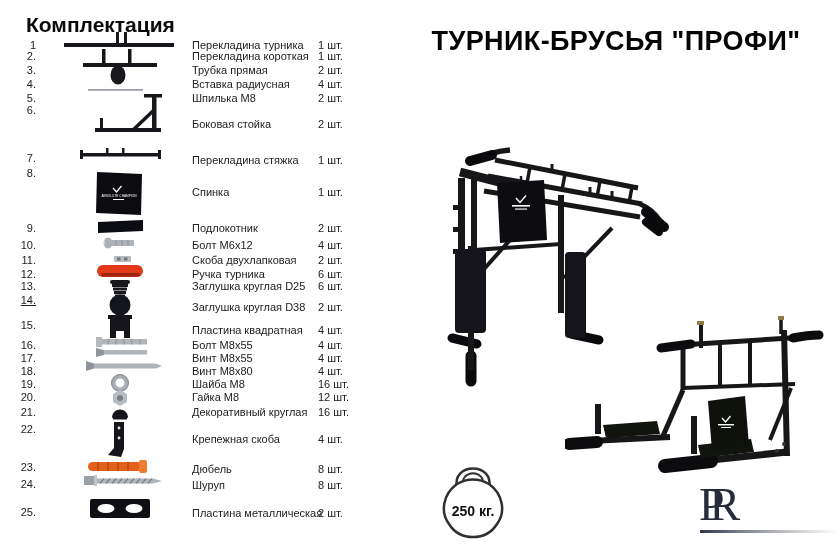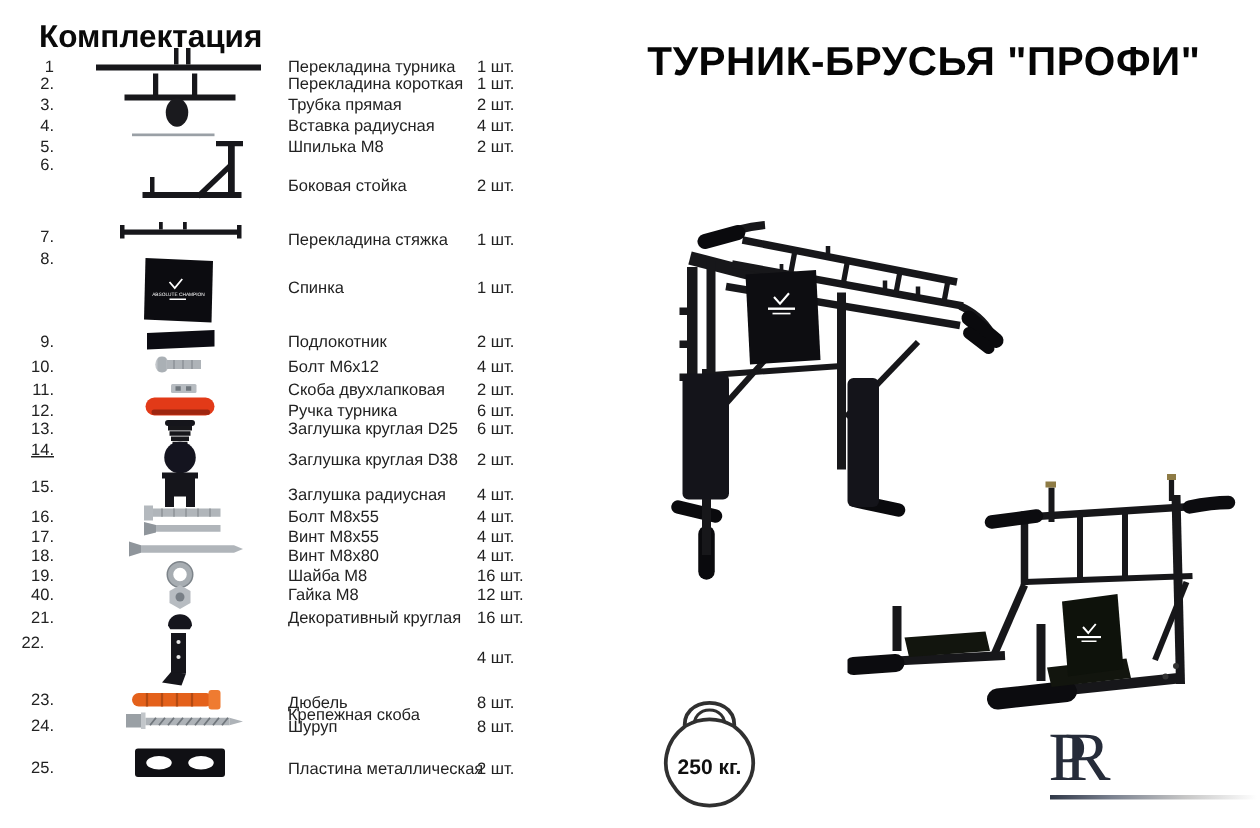--- a/index.html
+++ b/index.html
@@ -63,42 +63,42 @@
     <div class="n" style="top: 268px;">12.</div>
     <div class="t" style="top: 268px;">Ручка турника</div>
     <div class="q" style="top: 268px;">6 шт.</div>
     <div class="n" style="top: 280px;">13.</div>
     <div class="t" style="top: 280px;">Заглушка круглая D25</div>
     <div class="q" style="top: 280px;">6 шт.</div>
     <div class="n" style="top: 294px; text-decoration: underline;">14.</div>
     <div class="t" style="top: 301px;">Заглушка круглая D38</div>
     <div class="q" style="top: 301px;">2 шт.</div>
     <div class="n" style="top: 319px;">15.</div>
-    <div class="t" style="top: 324px;">Заглушка радиусная</div>
+    <div class="t" style="top: 324px;">Пластина квадратная</div>
     <div class="q" style="top: 324px;">4 шт.</div>
     <div class="n" style="top: 339px;">16.</div>
     <div class="t" style="top: 339px;">Болт М8х55</div>
     <div class="q" style="top: 339px;">4 шт.</div>
     <div class="n" style="top: 352px;">17.</div>
     <div class="t" style="top: 352px;">Винт М8х55</div>
     <div class="q" style="top: 352px;">4 шт.</div>
     <div class="n" style="top: 365px;">18.</div>
     <div class="t" style="top: 365px;">Винт М8х80</div>
     <div class="q" style="top: 365px;">4 шт.</div>
     <div class="n" style="top: 378px;">19.</div>
     <div class="t" style="top: 378px;">Шайба М8</div>
     <div class="q" style="top: 378px;">16 шт.</div>
-    <div class="n" style="top: 391px;">40.</div>
+    <div class="n" style="top: 391px;">20.</div>
     <div class="t" style="top: 391px;">Гайка М8</div>
     <div class="q" style="top: 391px;">12 шт.</div>
     <div class="n" style="top: 406px;">21.</div>
     <div class="t" style="top: 406px;">Декоративный круглая</div>
     <div class="q" style="top: 406px;">16 шт.</div>
-    <div class="n" style="top: 423px; text-align: center;">22.</div>
-    <div class="t" style="top: 433px; margin-top: 38px;">Крепежная скоба</div>
+    <div class="n" style="top: 423px;">22.</div>
+    <div class="t" style="top: 433px;">Крепежная скоба</div>
     <div class="q" style="top: 433px;">4 шт.</div>
     <div class="n" style="top: 461px;">23.</div>
     <div class="t" style="top: 463px;">Дюбель</div>
     <div class="q" style="top: 463px;">8 шт.</div>
     <div class="n" style="top: 478px;">24.</div>
     <div class="t" style="top: 479px;">Шуруп</div>
     <div class="q" style="top: 479px;">8 шт.</div>
     <div class="n" style="top: 506px;">25.</div>
     <div class="t" style="top: 507px;">Пластина металлическая</div>
     <div class="q" style="top: 507px;">2 шт.</div>

